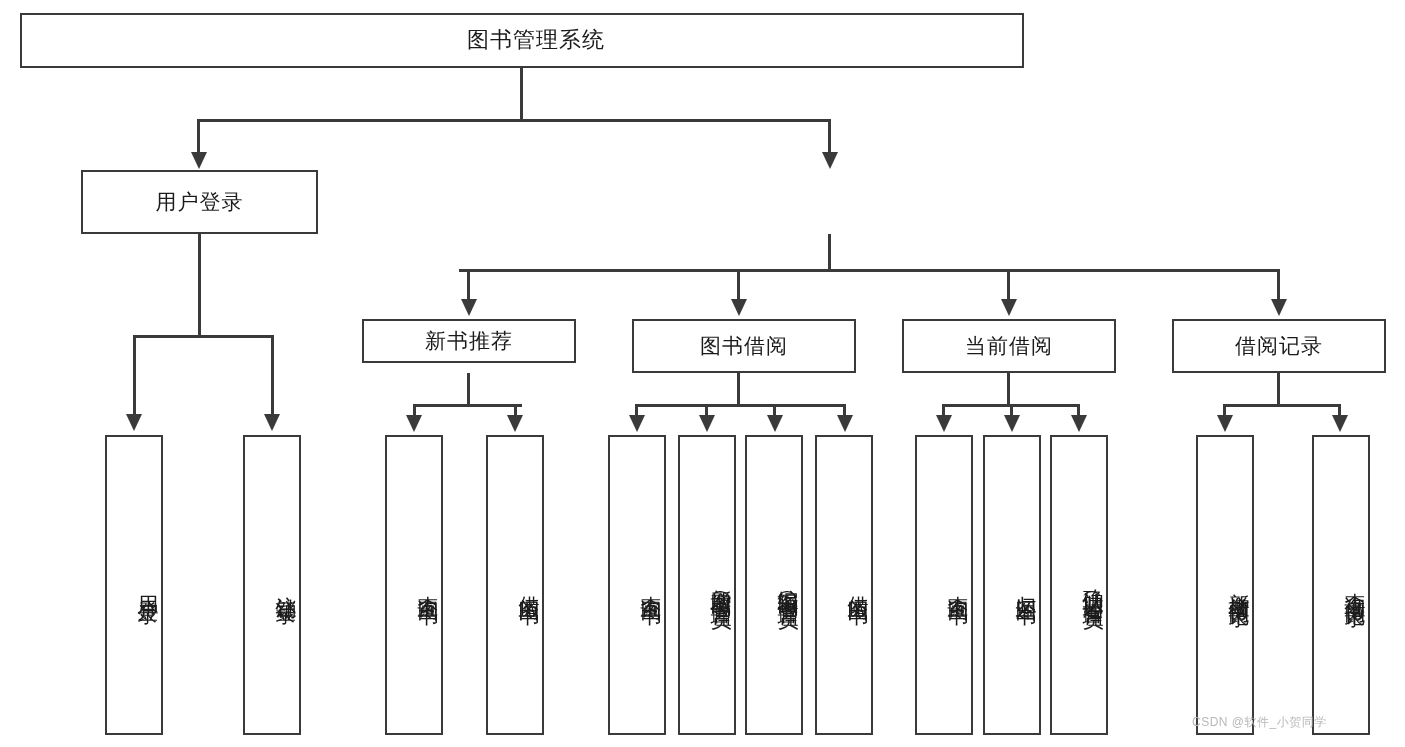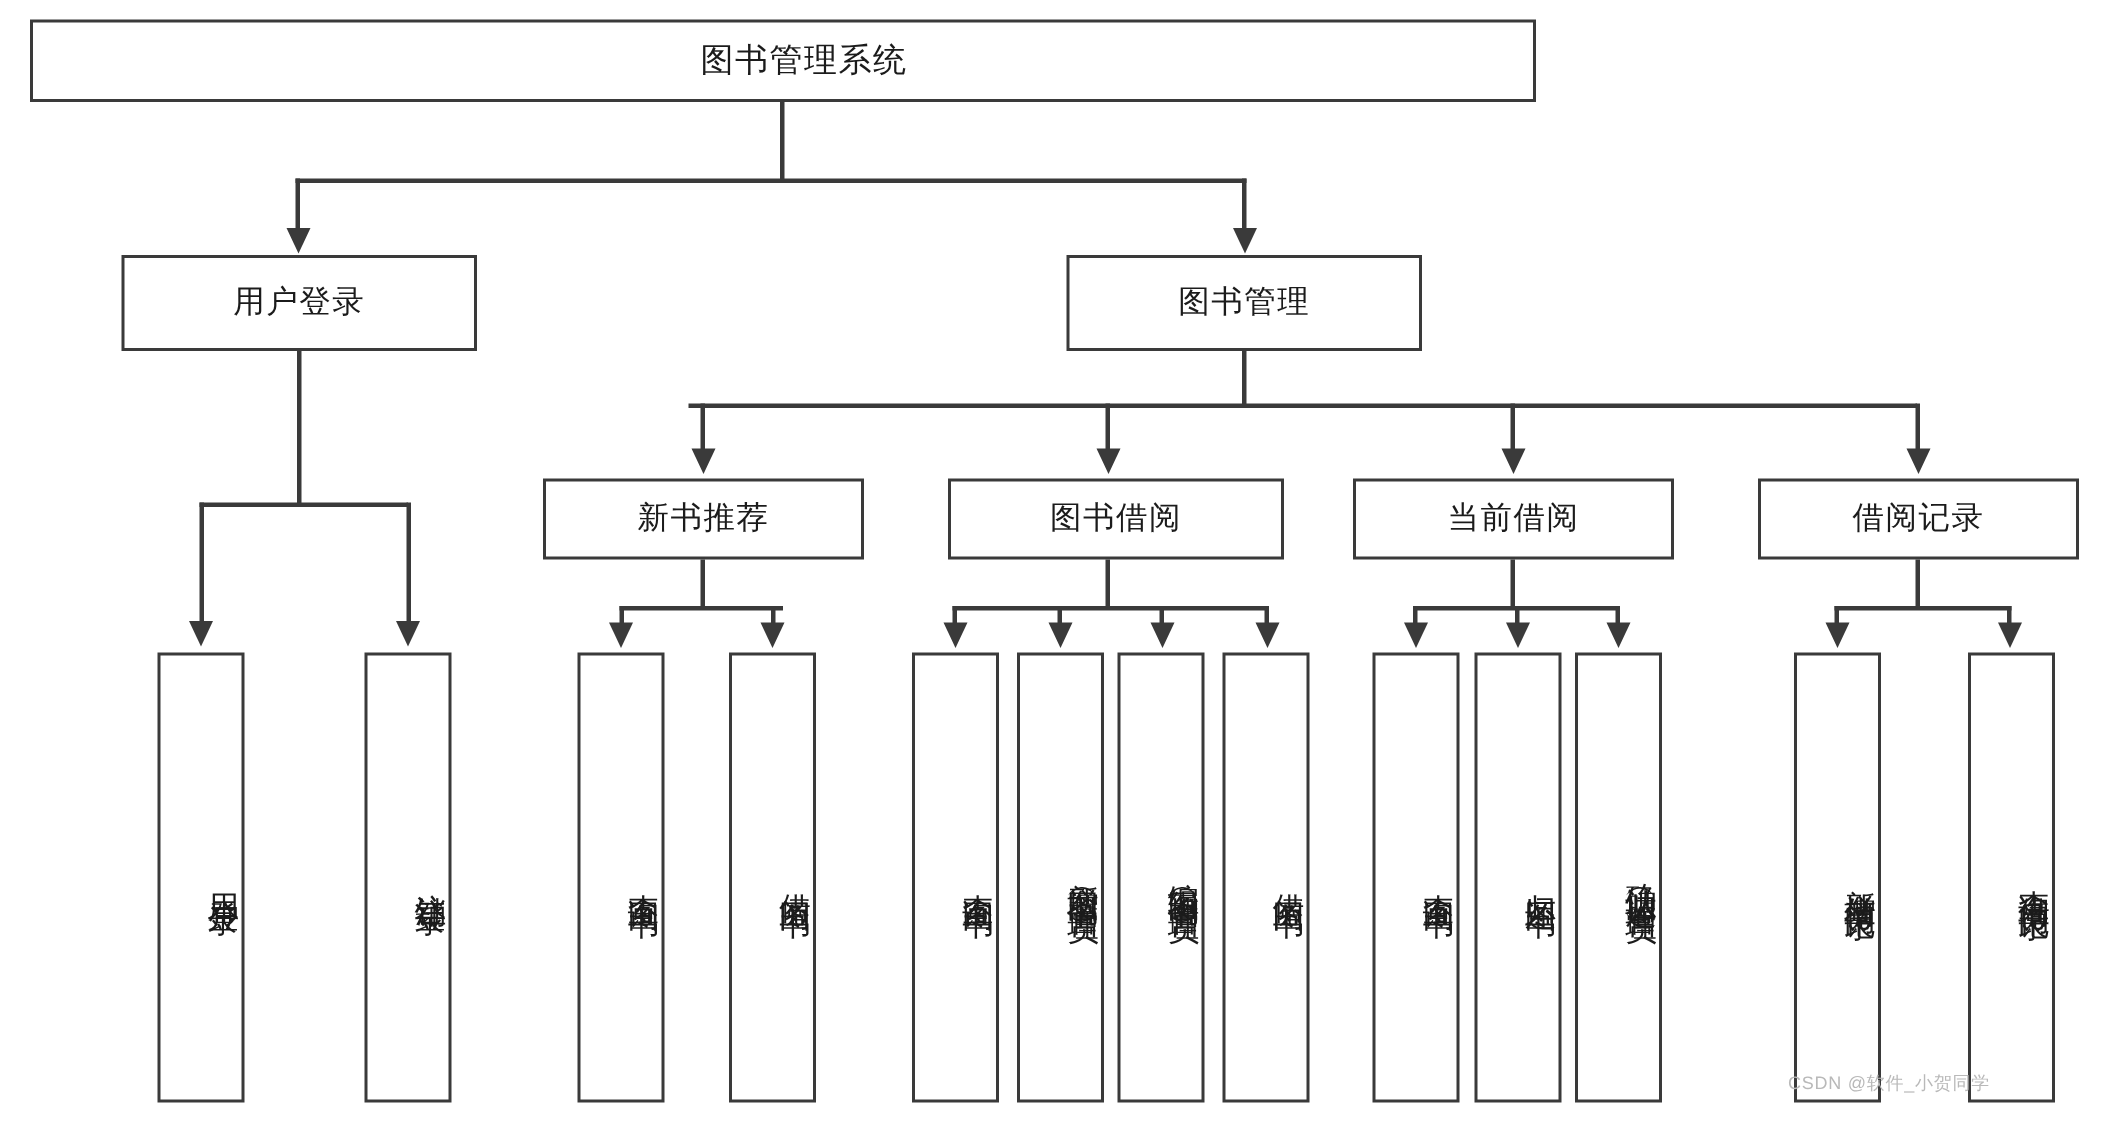--- a/index.html
+++ b/index.html
@@ -80,25 +80,22 @@
 <div id="canvas">
 
   <div class="node horiz root" style="left:20px; top:13px; width:1004px; height:55px;padding-left:28px;">
     <span class="nodetext">图书管理系统</span>
   </div>
 
   <div class="node horiz" style="left:81px; top:170px; width:237px; height:64px;">
     <span class="nodetext">用户登录</span>
   </div>
 
-  <div class="node horiz" style="left:711px; top:170px; width:237px; height:64px;">
-    <span class="nodetext">图书管理</span>
-  </div>
-
-  <div class="node horiz" style="left:362px; top:319px; width:214px; height:54px;">
+
+  <div class="node horiz" style="left:362px; top:319px; width:214px; height:44px;">
     <span class="nodetext">新书推荐</span>
   </div>
 
   <div class="node horiz" style="left:632px; top:319px; width:224px; height:54px;">
     <span class="nodetext">图书借阅</span>
   </div>
 
   <div class="node horiz" style="left:1172px; top:319px; width:214px; height:54px;">
     <span class="nodetext">借阅记录</span>
   </div>

